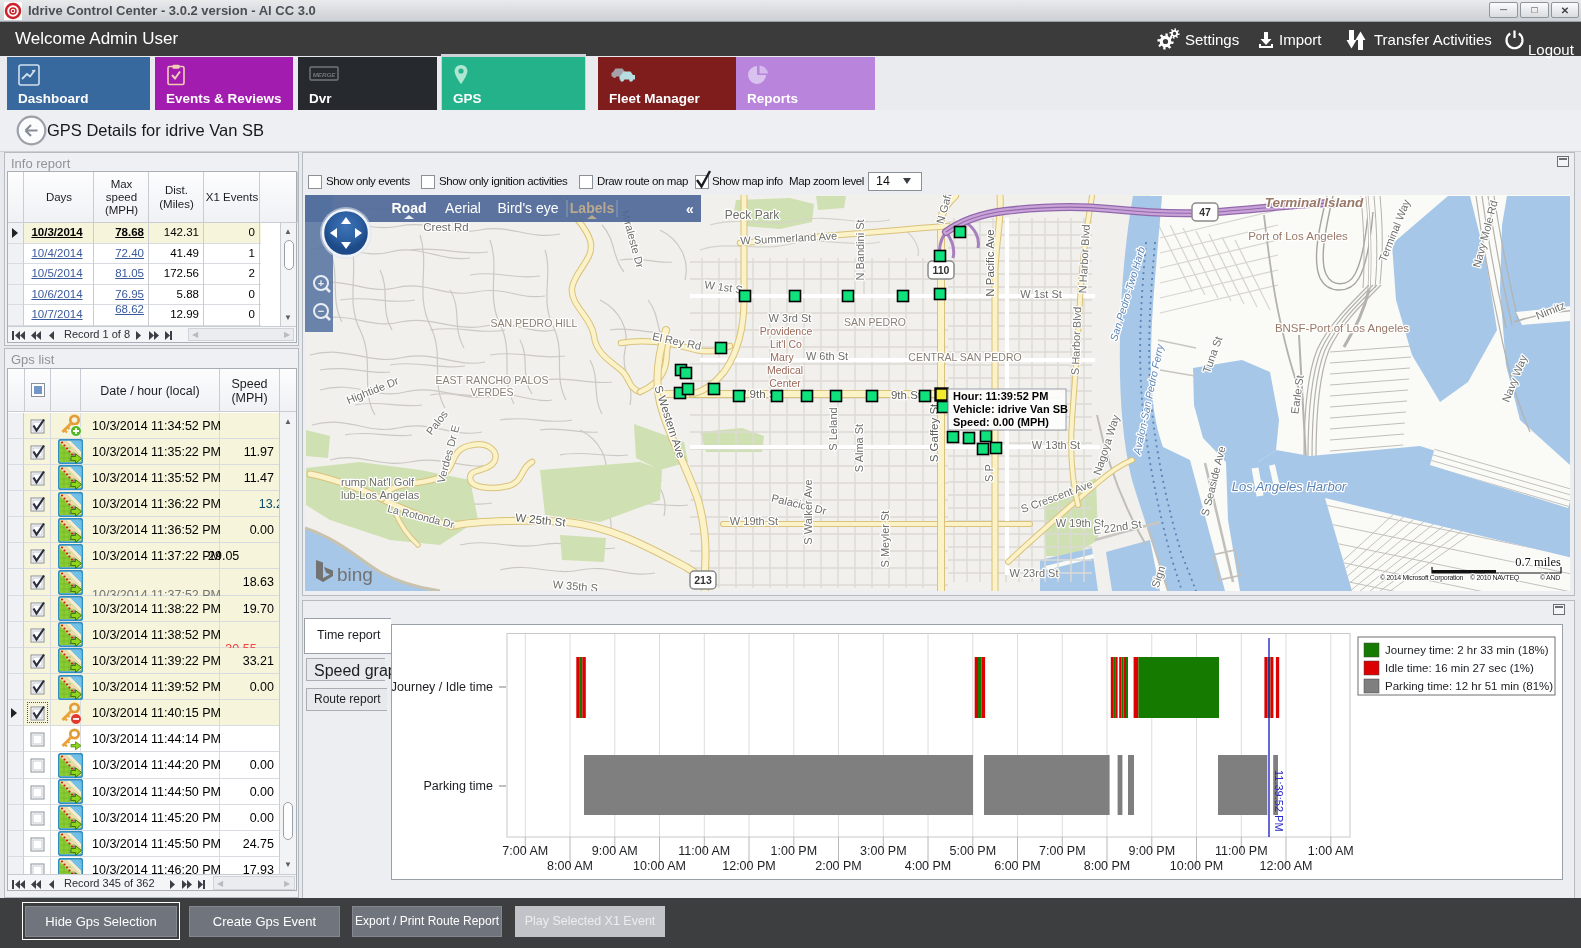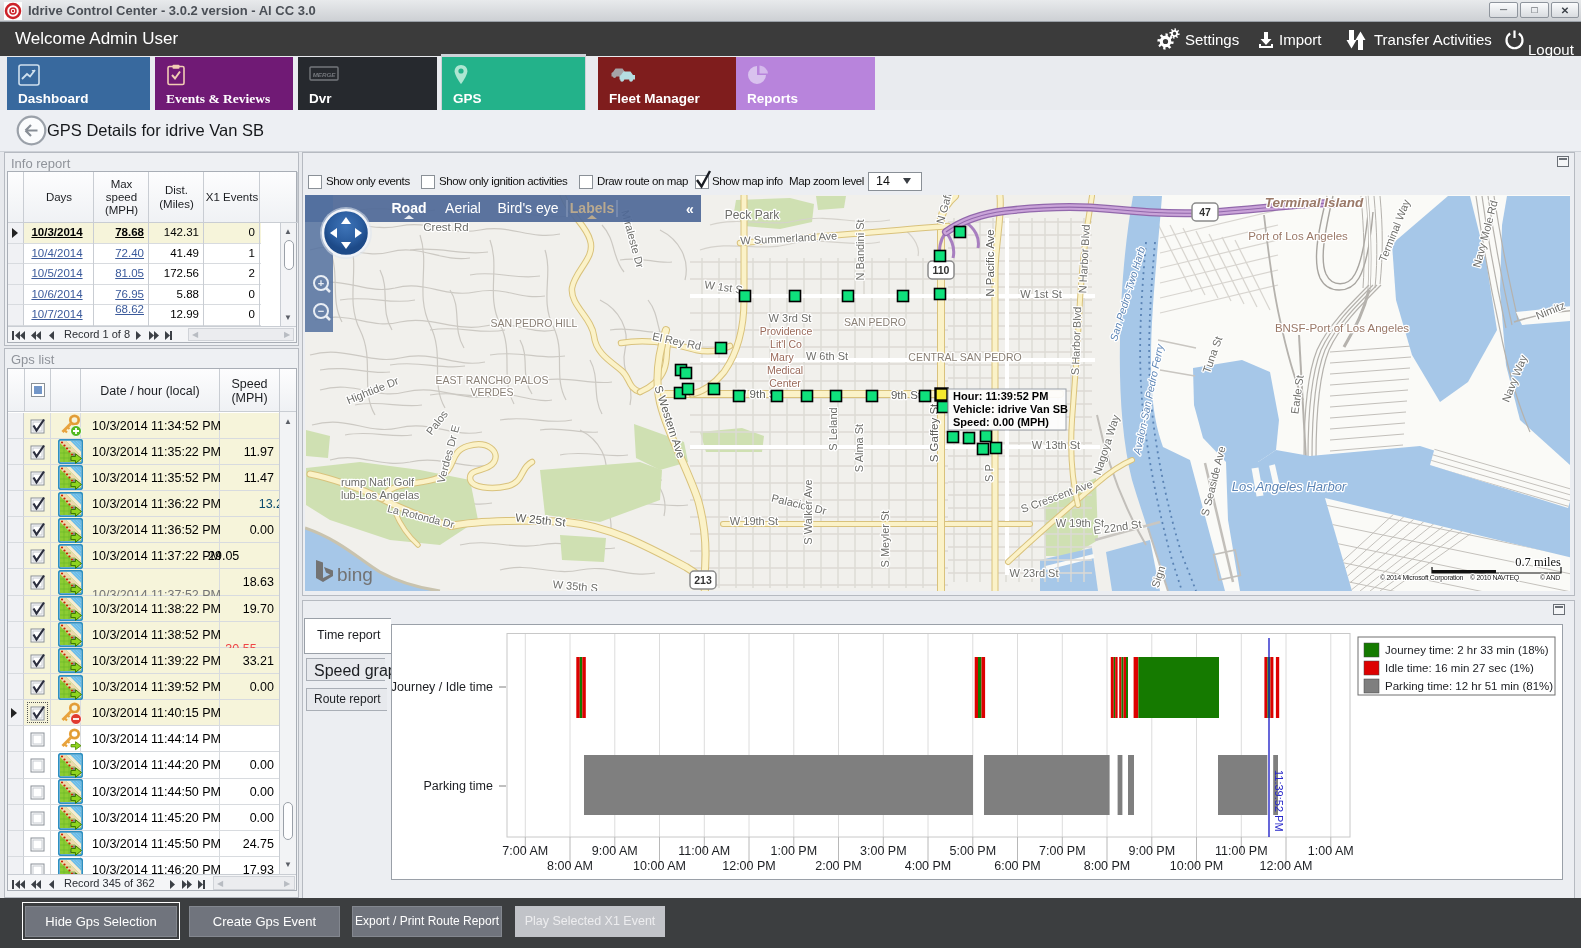--- a/index.html
+++ b/index.html
@@ -56,21 +56,21 @@
  <div class="abs" style="left:1528px;top:19px;font-size:15px;">Logout</div>
 </div>
 <div class="tab" style="left:7px;width:143px;background:#38699e;">
     <svg width="22" height="22" viewBox="0 0 22 22">
       <rect x="1" y="1" width="20" height="20" rx="2" fill="none" stroke="#cfe0ee" stroke-width="1.6"></rect>
       <polyline points="4,15 9,10 12,12.5 17,6" fill="none" stroke="#cfe0ee" stroke-width="1.8"></polyline>
       <path d="M17 6 l-3.4 0.6 2.6 2.8 Z" fill="#cfe0ee" transform="rotate(10 17 6)"></path>
     </svg>
     <div class="lbl">Dashboard</div>
   </div>
-<div class="tab" style="left:155px;width:138px;background:#701a75;font-family:Liberation Serif, serif;">
+<div class="tab" style="left:155px;width:138px;background:#a21caf;">
     <svg width="20" height="22" viewBox="0 0 20 22">
       <rect x="2" y="2.5" width="16" height="18" rx="1.5" fill="none" stroke="#f2cdb4" stroke-width="1.6"></rect>
       <rect x="6.5" y="0.8" width="7" height="4" rx="1" fill="#f2cdb4"></rect>
       <polyline points="6,11 9,14.5 14,7.5" fill="none" stroke="#f2cdb4" stroke-width="2"></polyline>
     </svg>
     <div class="lbl">Events &amp; Reviews</div>
   </div>
 <div class="tab" style="left:298px;width:139px;background:#26292e;">
     <svg width="30" height="20" viewBox="0 0 30 20">
       <rect x="1" y="3" width="28" height="13" rx="1" fill="none" stroke="#74777c" stroke-width="1.4"></rect>

